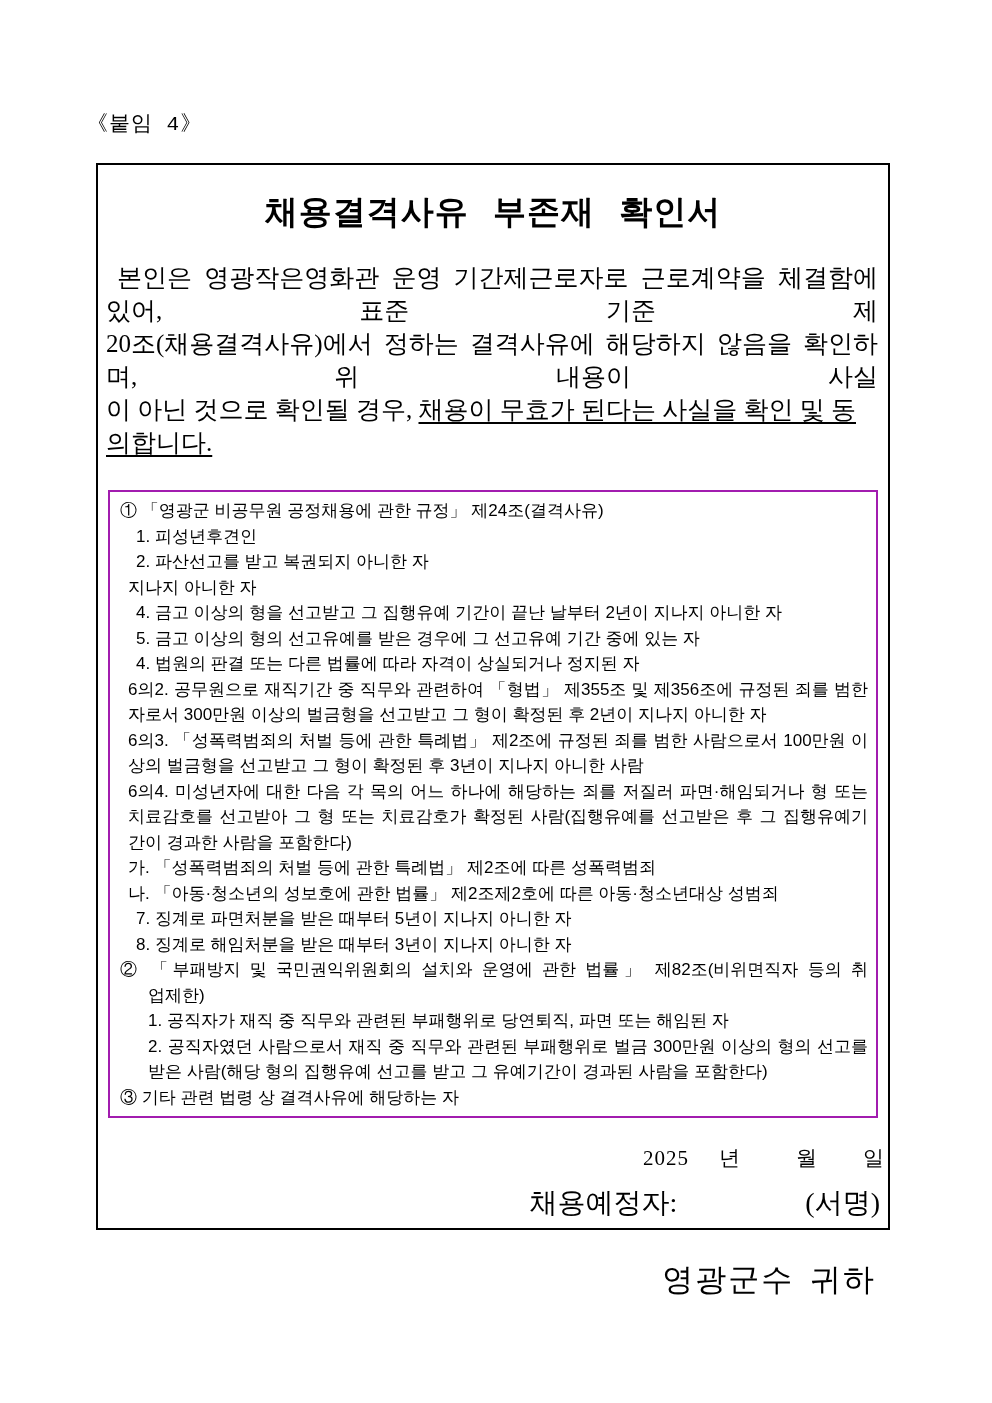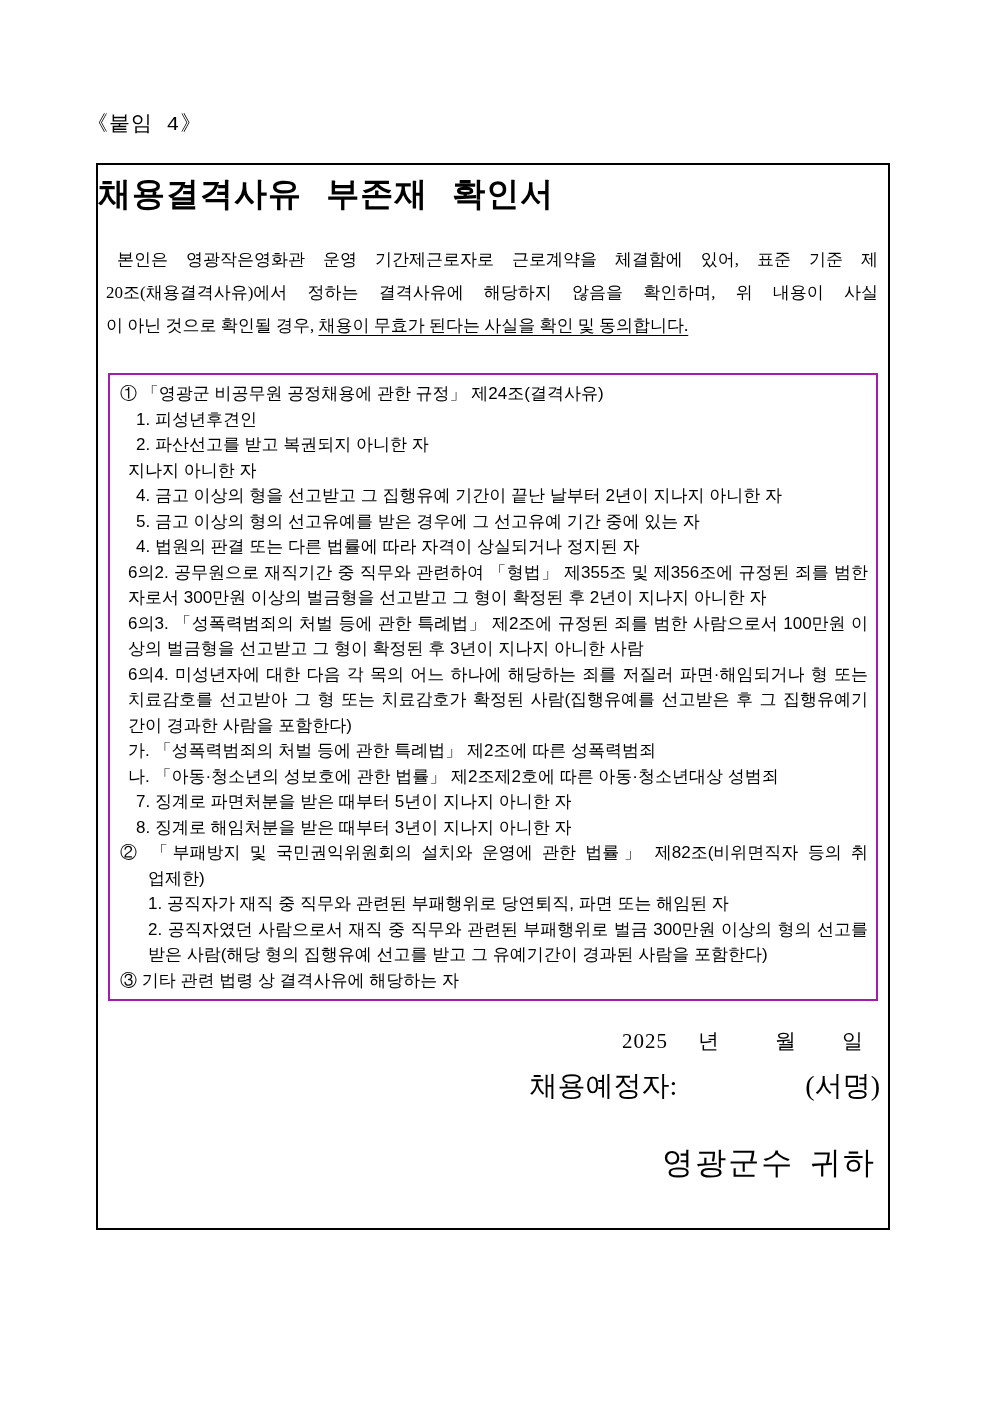--- a/index.html
+++ b/index.html
@@ -14,30 +14,30 @@
     font-family: Liberation Mono, monospace;
     font-size: 21px; letter-spacing: 1px; text-align: center;
   }
   .outer-box {
     position: absolute; left: 96px; top: 163px;
     width: 790px; height: 1063px;
     border: 2px solid #000; background: #fff;
     box-sizing: content-box;
   }
   .form-title {
-    margin-top: 6px; 
+    margin-top: 24px; text-align: center;
     font-family: "Liberation Sans", sans-serif;
     font-size: 33px; font-weight: 800;
     letter-spacing: 1px; word-spacing: 14px;
     line-height: 46px;
   }
   .intro {
     margin: 26px 10px 0 8px;
     font-family: "Liberation Serif", serif;
-    font-size: 17px; line-height: 33px;
+    font-size: 25px; line-height: 33px;
   }
   .intro-line { text-align: justify; text-align-last: justify; }
   .intro-line.first { text-indent: 11px; }
   .intro-line.last { text-align: left; text-align-last: left; }
   .underlined { text-decoration: underline; text-underline-offset: 4px; }
   .clause-box {
     margin: 31px 0 0 10px;
     width: 750px;
     border: 2px solid #a21caf;
     padding: 6px 8px;
@@ -45,21 +45,21 @@
     font-size: 17px; line-height: 25.5px;
     box-sizing: content-box;
   }
   .clause-line { text-align: left; }
   .clause-line.jst { text-align: justify; text-align-last: justify; }
   .ind0 { padding-left: 2px; }
   .ind1 { padding-left: 10px; }
   .ind2 { padding-left: 18px; }
   .ind3 { padding-left: 30px; }
   .date-line {
-    margin-top: 28px; padding-right: 25px;
+    margin-top: 28px; padding-right: 4px;
     display: flex; justify-content: flex-end; align-items: baseline;
     font-family: "Liberation Serif", serif; font-size: 21px; line-height: 24px;
   }
   .date-line .year { letter-spacing: 1px; }
   .date-line .lbl-year { margin-left: 30px; }
   .date-line .lbl-month { margin-left: 56px; }
   .date-line .lbl-day { margin-left: 46px; }
   .signature-line {
     margin-top: 20px; padding-right: 8px;
     display: flex; justify-content: flex-end; align-items: baseline;

